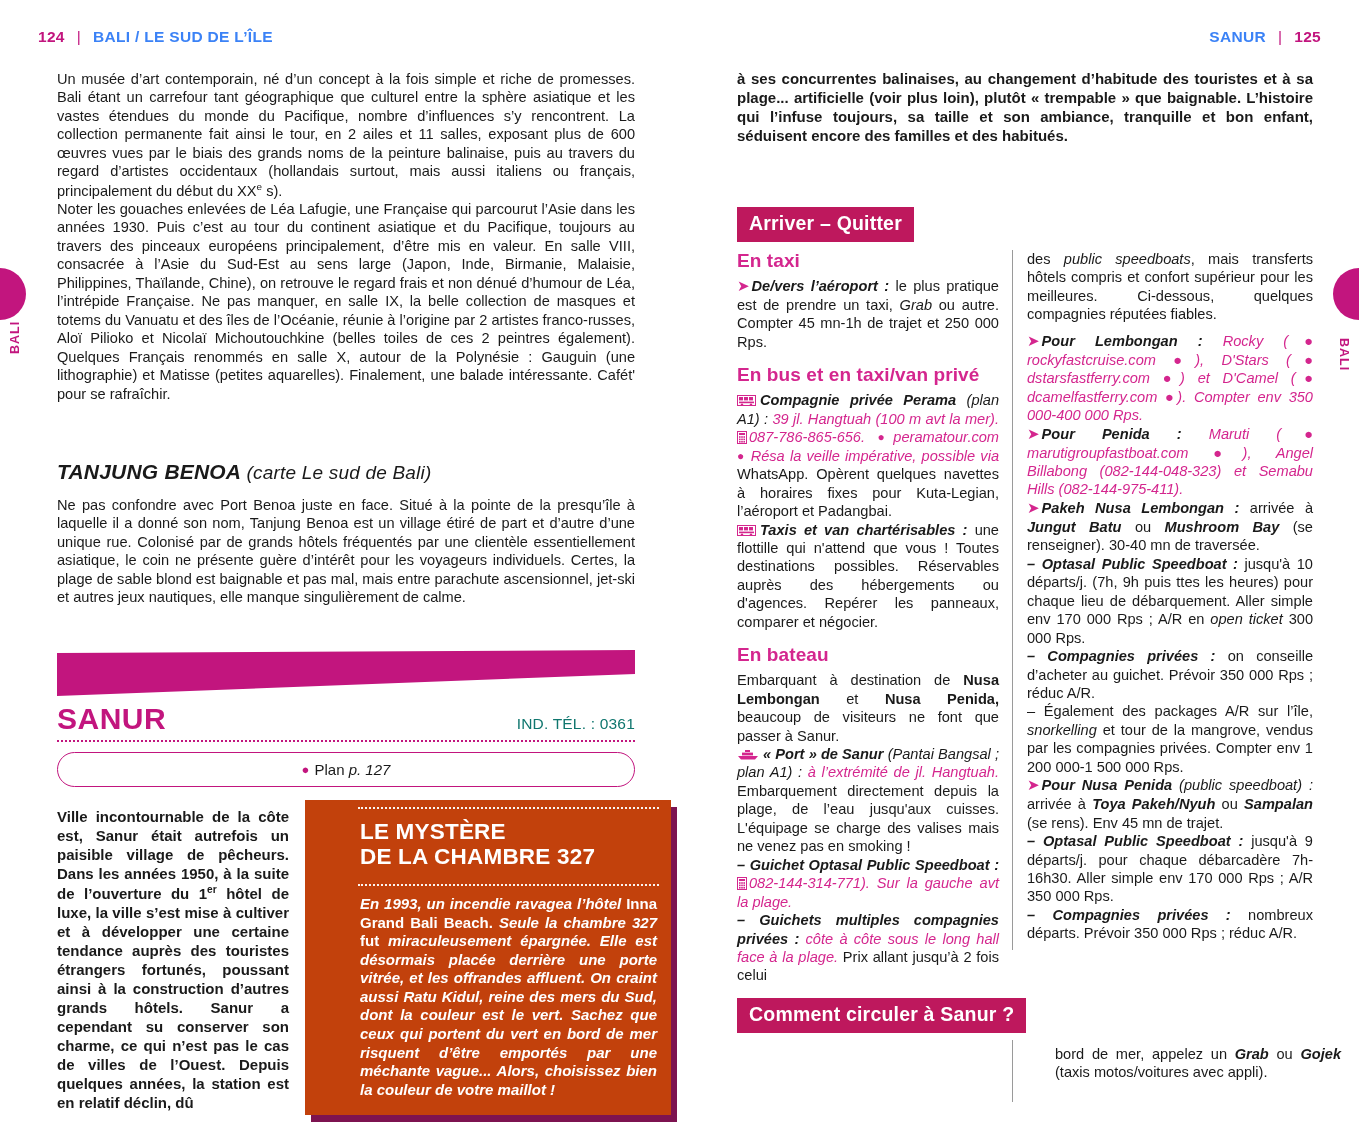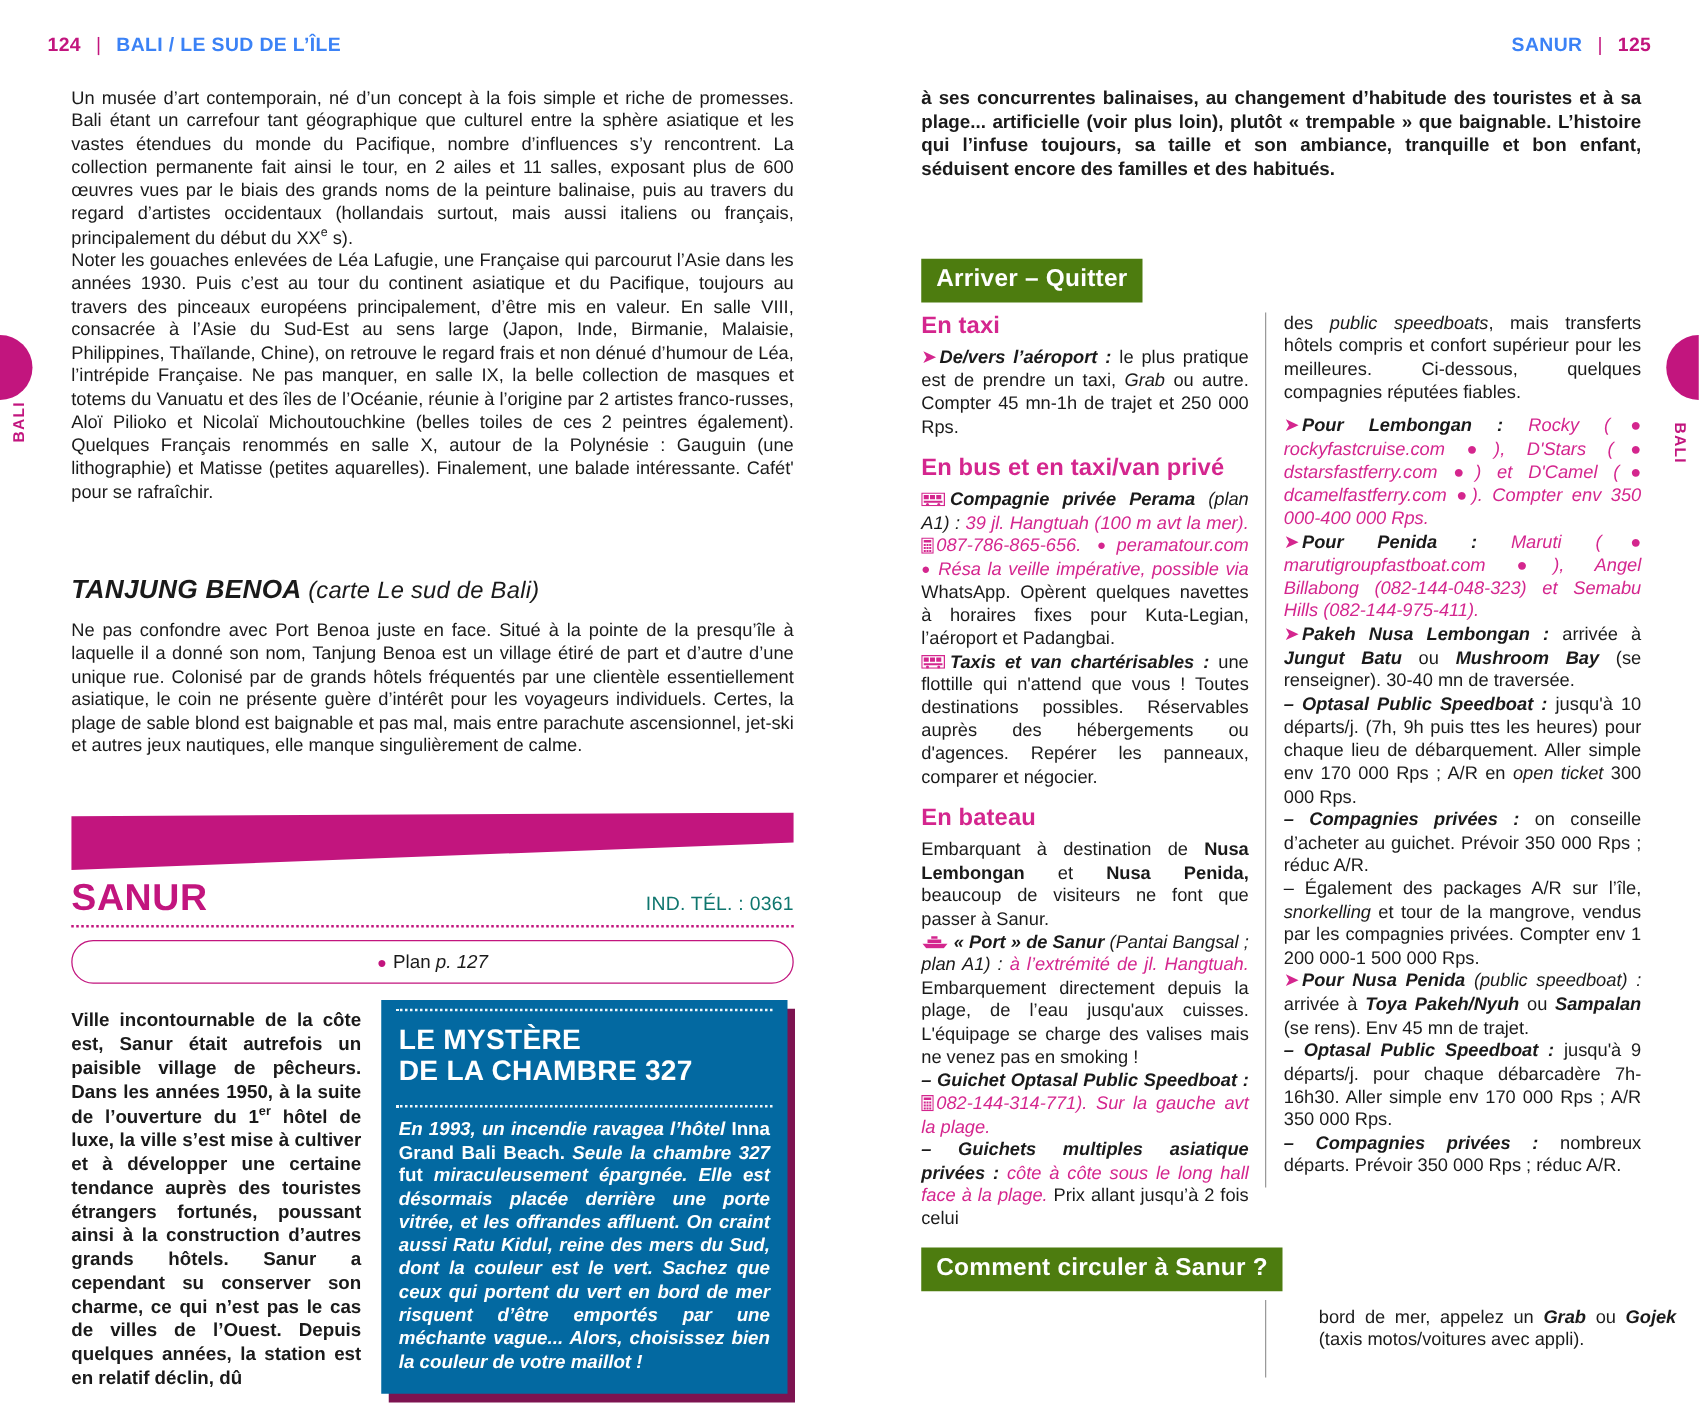--- a/index.html
+++ b/index.html
@@ -88,42 +88,43 @@
   }
   .plan-pill .bullet{color:#c2157e;font-size:13px;margin-right:5px;}
   .plan-pill i{font-style:italic;}
 
   #sanur-left-col{left:57px;top:808px;width:232px;}
   #sanur-left-col .body-txt{font-weight:bold;font-size:15px;line-height:1.265;}
 
   
   .pinkbox{
     position:absolute;left:305px;top:800px;width:325px;
-    background:#0369a1;
+    background:#c2410c;
     box-shadow:6px 7px 0 0 #7d1350;
+    padding-left:41px;
   }
   .pinkbox .dots{
     border-top:2.5px dotted #ffffff;margin:7px 12px 0 12px;height:0;opacity:.95;
   }
   .pinkbox h3{
     margin:0;padding:10px 14px 8px 14px;
     color:#fff;font-size:22.5px;font-weight:bold;line-height:1.12;letter-spacing:.2px;
   }
   .pinkbox .txt{
     padding:9px 14px 16px 14px;color:#fff;font-size:15px;line-height:1.235;
     text-align:justify;font-style:italic;font-weight:bold;
   }
   .pinkbox .txt .rom{font-style:normal;}
 
   
   #right-intro{left:737px;top:70px;width:576px;}
   #right-intro .body-txt{font-weight:bold;font-size:15px;line-height:1.265;}
 
   .sect-banner{
-    position:absolute;background:#4d7c0f;color:#fff;
+    position:absolute;background:#be185d;color:#fff;
     font-size:19.5px;font-weight:bold;
     padding:5px 12px 7px 12px;letter-spacing:.2px;
   }
   #banner-arriver{left:737px;top:207px;}
   #banner-circuler{left:737px;top:998px;}
 
   .subh{
     font-size:19px;font-weight:bold;color:#d4268e;margin:0 0 5px 0;letter-spacing:.1px;
   }
 
@@ -290,21 +291,21 @@
             <rect x="4.2" y="5.2" width="1.6" height="1.6" fill="#d4268e"></rect>
             <rect x="6.4" y="5.2" width="1.6" height="1.6" fill="#d4268e"></rect>
             <rect x="2" y="7.6" width="1.6" height="1.6" fill="#d4268e"></rect>
             <rect x="4.2" y="7.6" width="1.6" height="1.6" fill="#d4268e"></rect>
             <rect x="6.4" y="7.6" width="1.6" height="1.6" fill="#d4268e"></rect>
             <rect x="2" y="10" width="1.6" height="1.6" fill="#d4268e"></rect>
             <rect x="4.2" y="10" width="1.6" height="1.6" fill="#d4268e"></rect>
             <rect x="6.4" y="10" width="1.6" height="1.6" fill="#d4268e"></rect>
           </svg></span><i class="pink">082-144-314-771).</i> <i class="pink">Sur la gauche avt la plage.</i></p>
 
-    <p class="body-txt"><b><i>– Guichets multiples asiatique privées :</i></b> <i class="pink">côte à côte sous le long hall face à la plage.</i> <span>Prix allant jusqu’à 2 fois celui</span></p>
+    <p class="body-txt"><b><i>– Guichets multiples compagnies privées :</i></b> <i class="pink">côte à côte sous le long hall face à la plage.</i> <span>Prix allant jusqu’à 2 fois celui</span></p>
   </div>
 
   <div class="col" id="rcol2">
     <p class="body-txt">des <i>public speedboats</i>, mais transferts hôtels compris et confort supérieur pour les meilleures. Ci-dessous, quelques compagnies réputées fiables.</p>
 
     <div class="gap-sm"></div>
 
     <p class="body-txt"><span class="arrow">➤</span><b><i>Pour Lembongan :</i></b> <i class="pink">Rocky (● rockyfastcruise.com ●), D'Stars (● dstarsfastferry.com ●) et D'Camel (● dcamelfastferry.com ●). Compter env 350 000-400 000 Rps.</i></p>
 
     <p class="body-txt"><span class="arrow">➤</span><b><i>Pour Penida :</i></b> <i class="pink">Maruti (● marutigroupfastboat.com ●), Angel Billabong (082-144-048-323) et Semabu Hills (082-144-975-411).</i></p>

